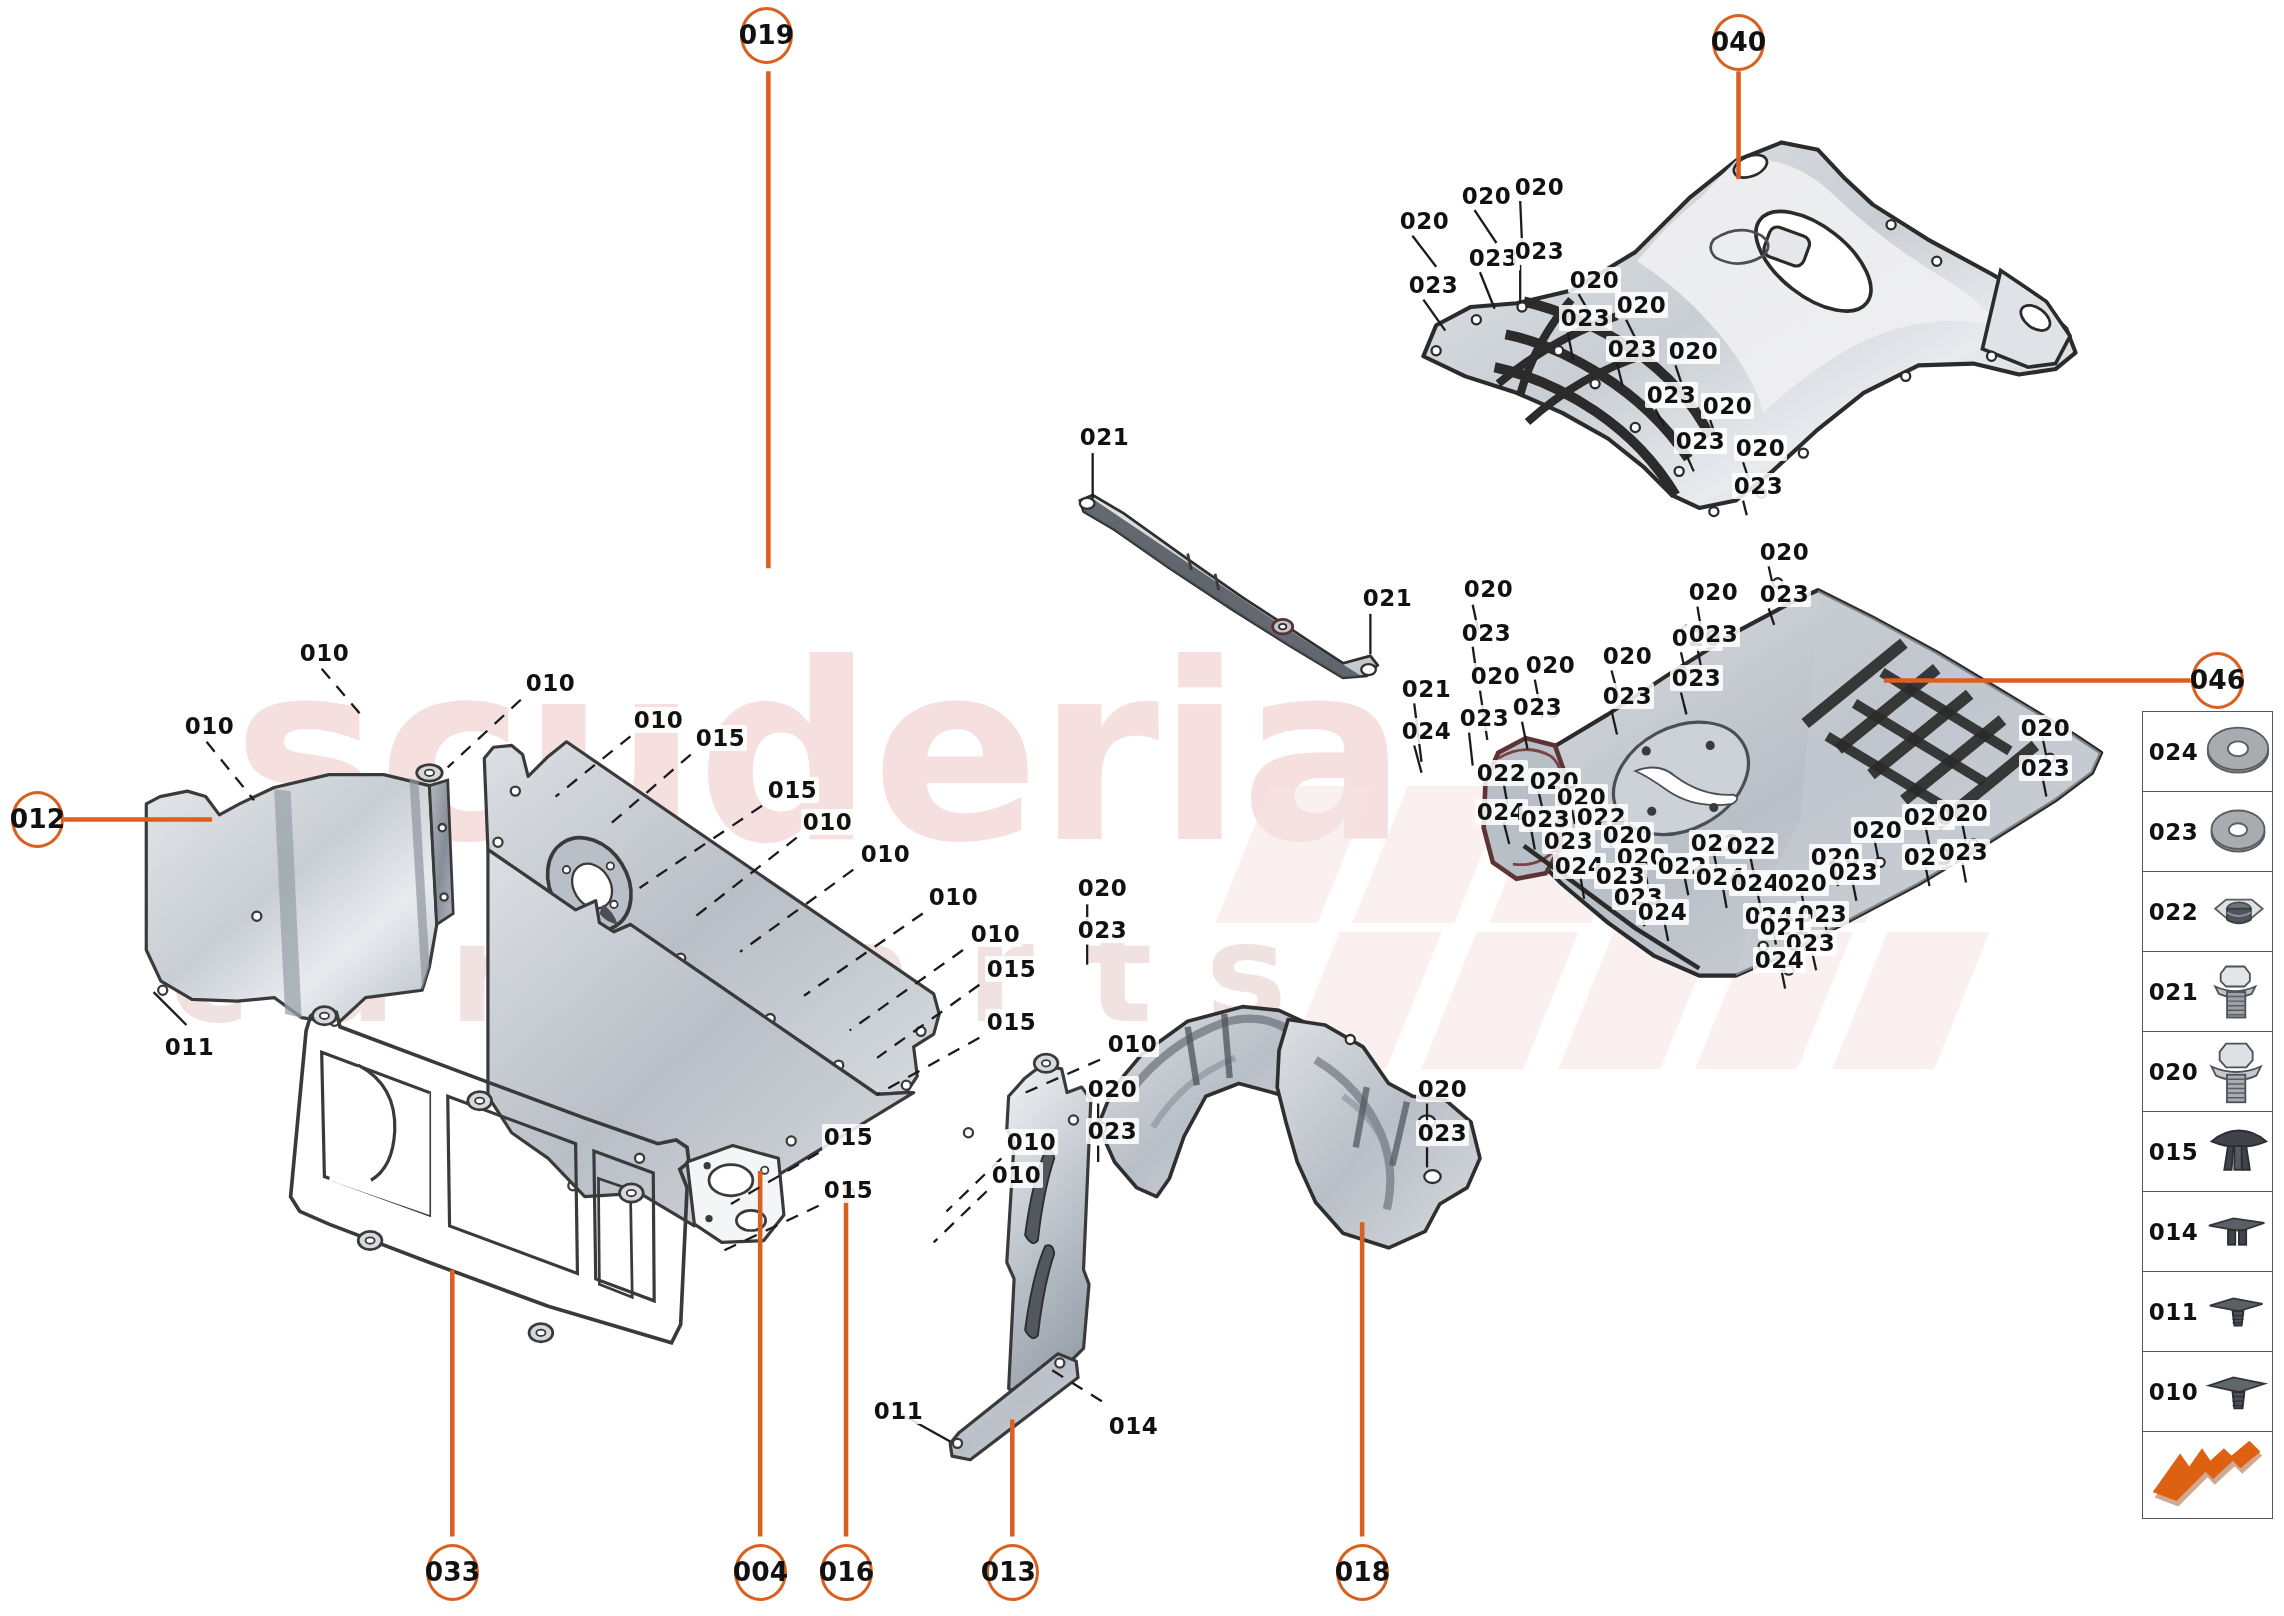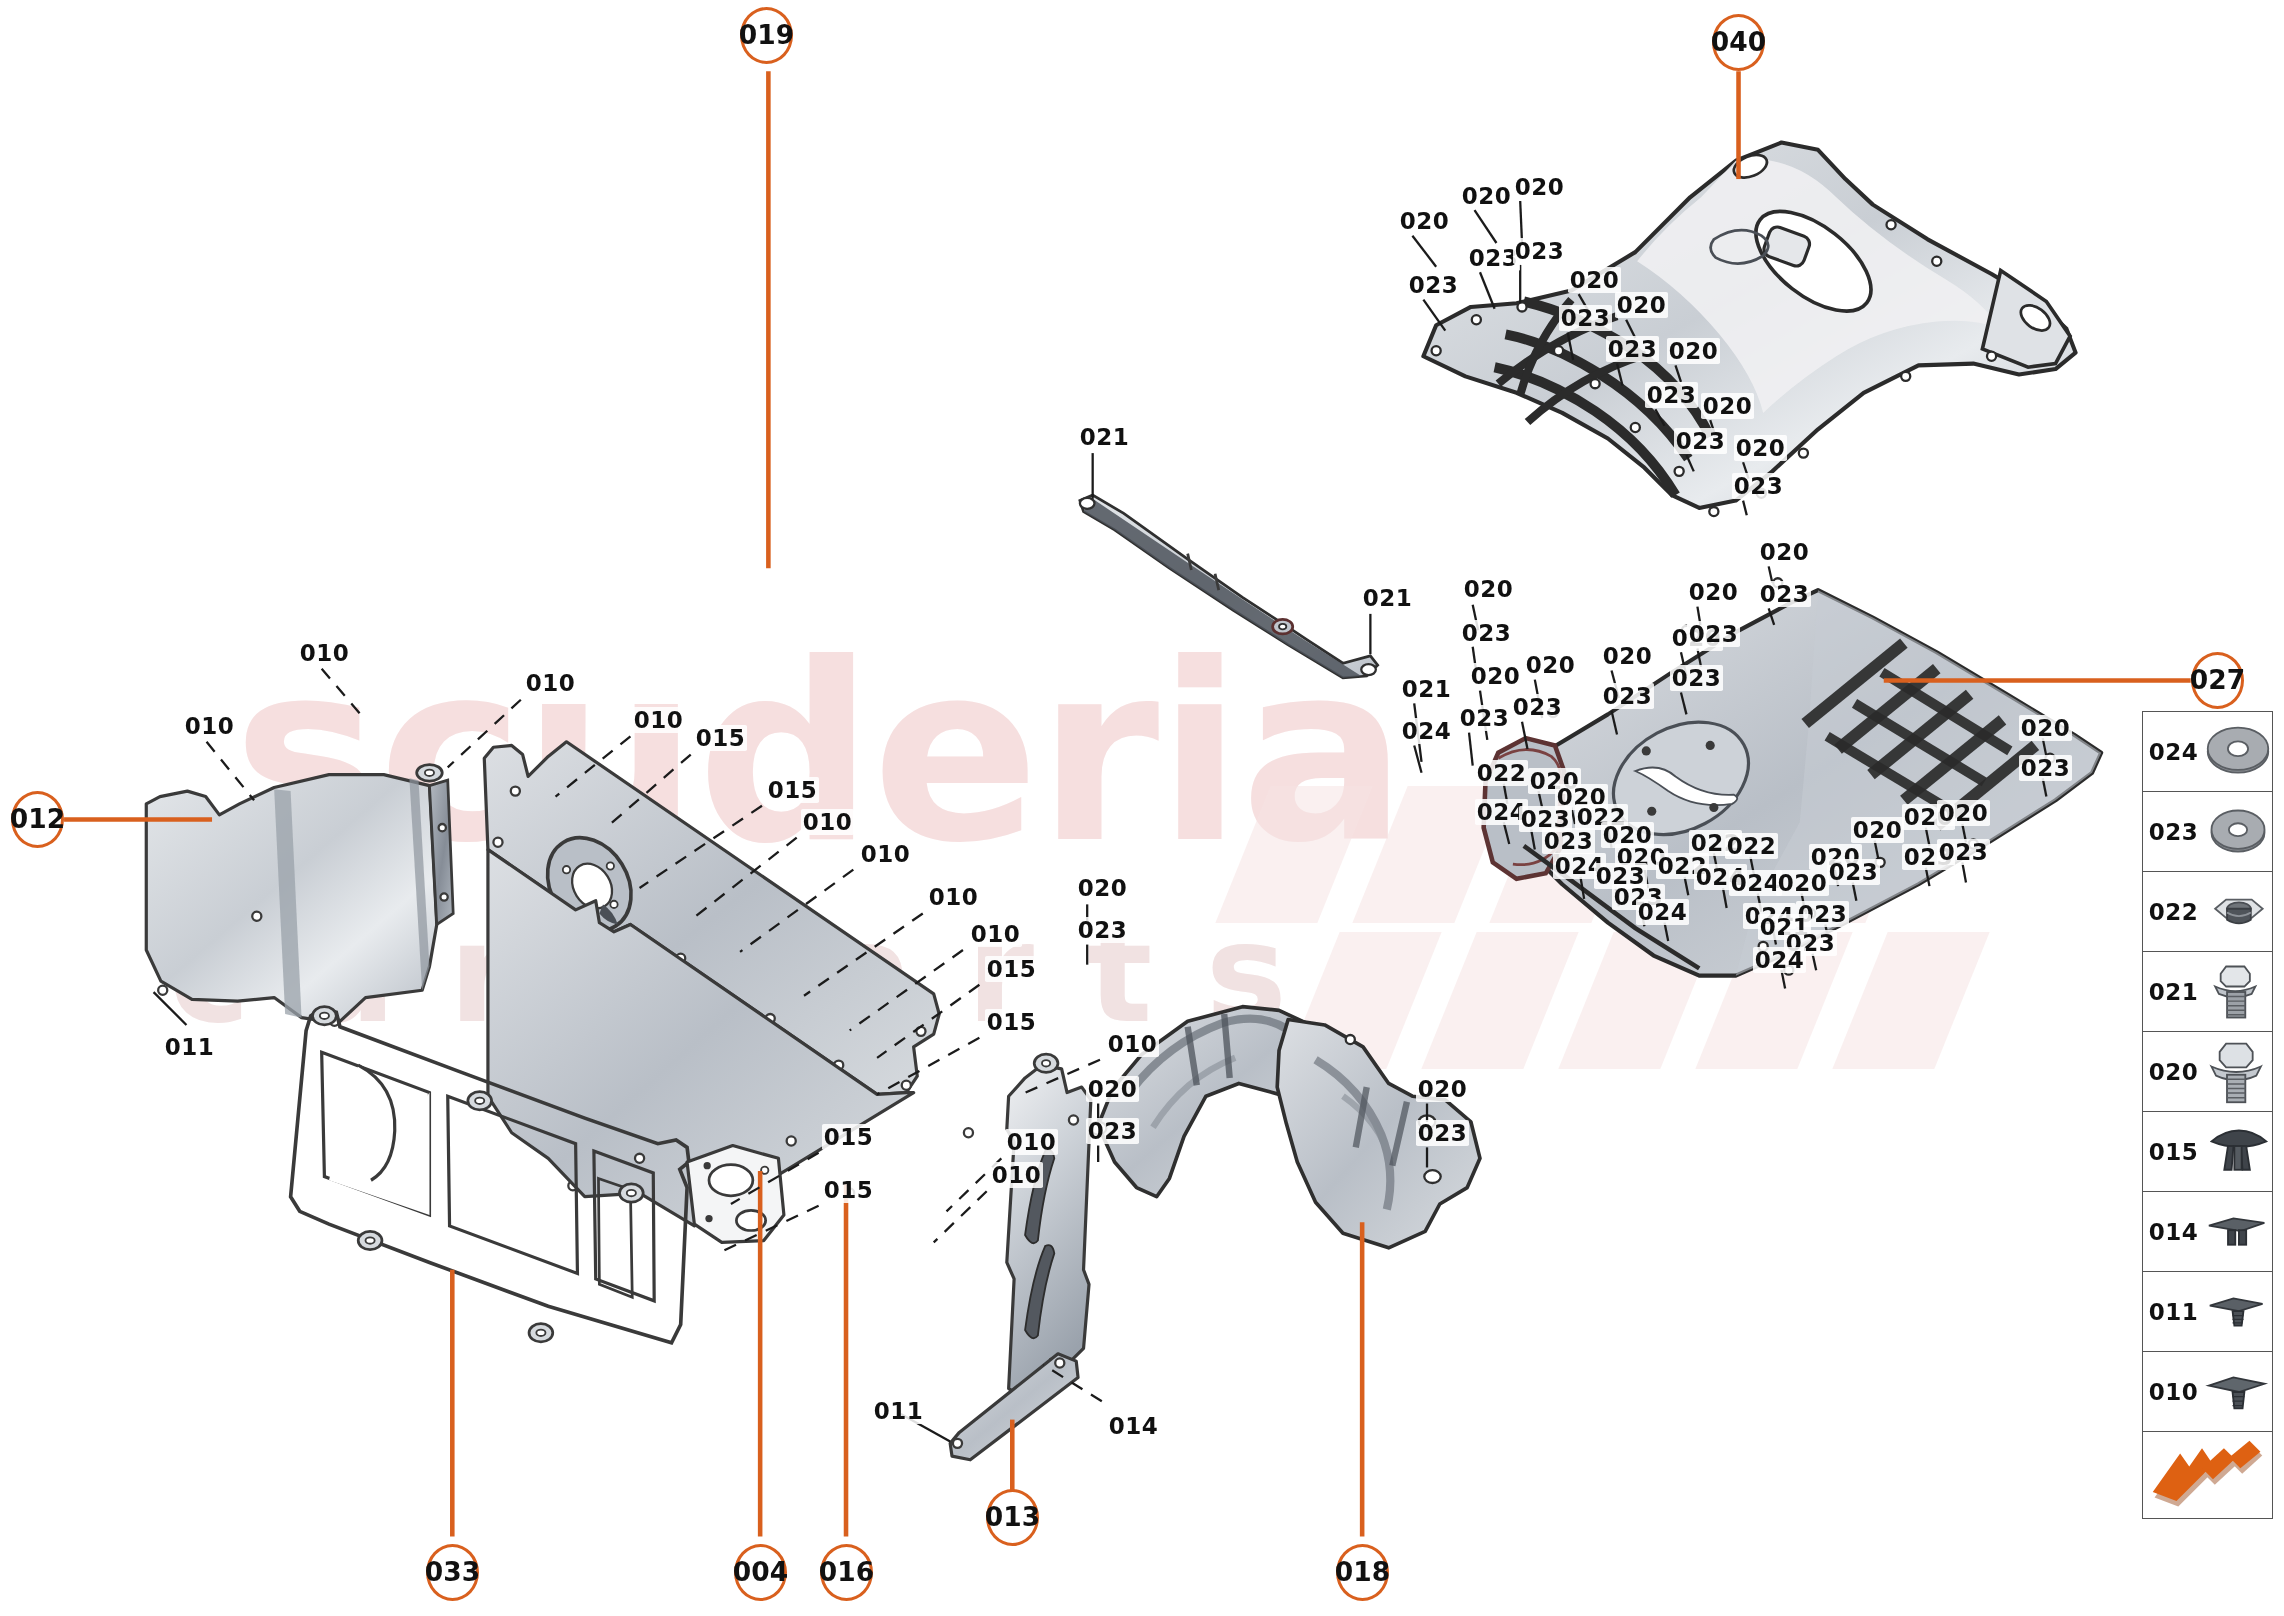--- a/index.html
+++ b/index.html
@@ -417,32 +417,32 @@
       <div class="bubble" style="left: 740px; top: 7px;">
         <span>019</span>
       </div>
       <div class="bubble" style="left: 1712px; top: 13.7px;">
         <span>040</span>
       </div>
       <div class="bubble" style="left: 11px; top: 791px;">
         <span>012</span>
       </div>
       <div class="bubble" style="left: 2191px; top: 652px;">
-        <span>027</span>
+        <span>046</span>
       </div>
       <div class="bubble" style="left: 426px; top: 1544px;">
         <span>033</span>
       </div>
       <div class="bubble" style="left: 734px; top: 1544px;">
         <span>004</span>
       </div>
       <div class="bubble" style="left: 820px; top: 1544px;">
         <span>016</span>
       </div>
-      <div class="bubble" style="left: 986px; top: 1489px;">
+      <div class="bubble" style="left: 986px; top: 1544px; justify-content: flex-end;">
         <span>013</span>
       </div>
       <div class="bubble" style="left: 1336px; top: 1544px;">
         <span>018</span>
       </div>
     </div>
 
   <div id="plabels">
       <div class="plabel boxed" style="left: 298px; top: 640px;">010</div>
       <div class="plabel boxed" style="left: 524px; top: 670px;">010</div>

